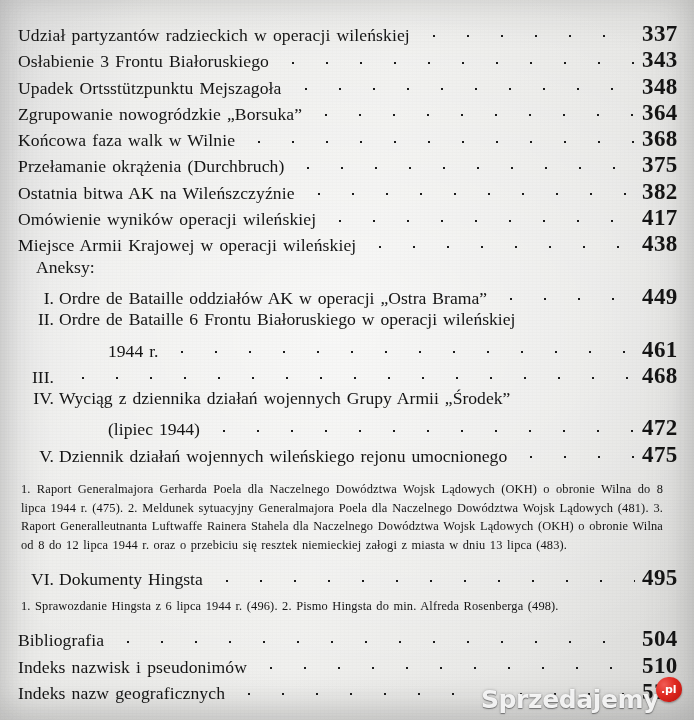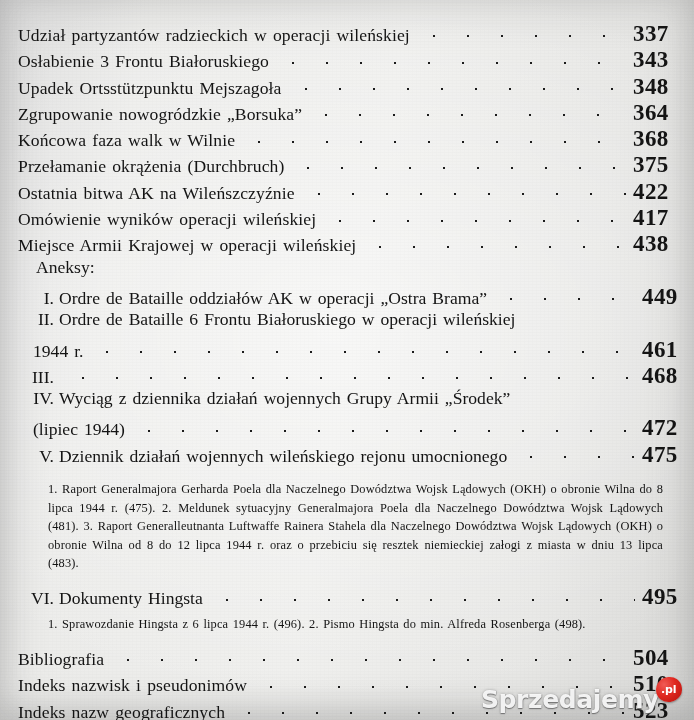--- a/index.html
+++ b/index.html
@@ -54,21 +54,21 @@
 
   
   .entry {
     display: flex;
     align-items: baseline;
     font-size: 17.6px;
     line-height: 1;
     margin: 0 0 0 0;
     height: 26.3px;
     padding-left: 18px;
-    padding-right: 21px;
+    padding-right: 12px;
     letter-spacing: .1px;
   }
   .entry .txt {
     white-space: nowrap;
     word-spacing: 1.6px;
   }
   .leader {
     flex: 1 1 auto;
     margin: 0 7px 0 7px;
     position: relative;
@@ -122,31 +122,31 @@
     text-align: right;
     margin-right: 5px;
     white-space: nowrap;
   }
   .annex .txt {
     white-space: nowrap;
     word-spacing: 1.6px;
   }
   
   .annex.cont {
-    padding-left: 33px;
+    padding-left: 108px;
   }
   .annex.nolead .pg { visibility: hidden; }
 
   
   .note {
     font-size: 12.4px;
     line-height: 18.6px;
     text-align: justify;
     margin: 4px 0 0 0;
-    padding: 0 31px 0 48px;
+    padding: 0 31px 0 21px;
     word-spacing: 1.2px;
     letter-spacing: .15px;
   }
 
   .gap-sm { height: 7px; }
   .gap-md { height: 12px; }
 
   
   .watermark {
     position: absolute;
@@ -226,21 +226,21 @@
       <span class="pg">368</span>
     </div>
     <div class="entry">
       <span class="txt">Przełamanie okrążenia (Durchbruch)</span>
       <span class="leader"></span>
       <span class="pg">375</span>
     </div>
     <div class="entry">
       <span class="txt">Ostatnia bitwa AK na Wileńszczyźnie</span>
       <span class="leader"></span>
-      <span class="pg">422</span>
+      <span class="pg">382</span>
     </div>
     <div class="entry">
       <span class="txt">Omówienie wyników operacji wileńskiej</span>
       <span class="leader"></span>
       <span class="pg">417</span>
     </div>
     <div class="entry">
       <span class="txt">Miejsce Armii Krajowej w operacji wileńskiej</span>
       <span class="leader"></span>
       <span class="pg">438</span>

